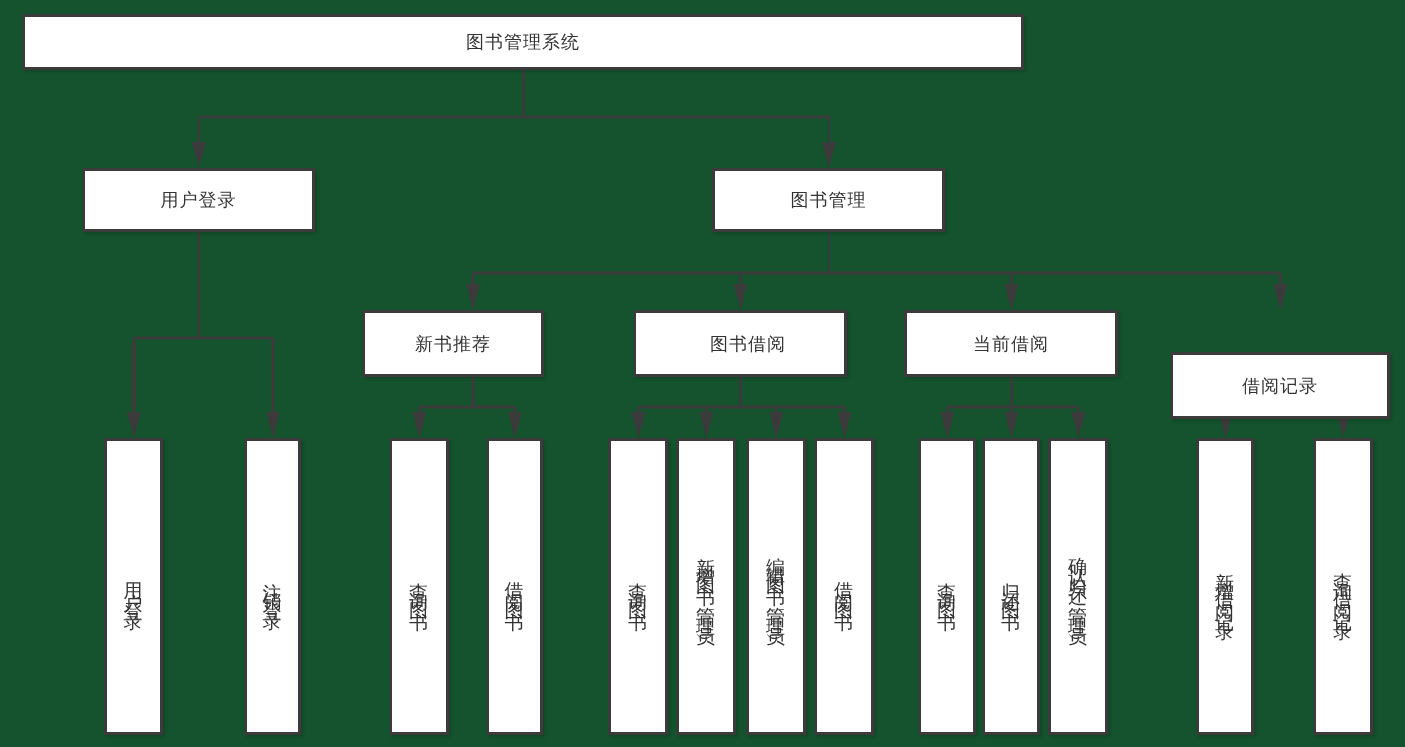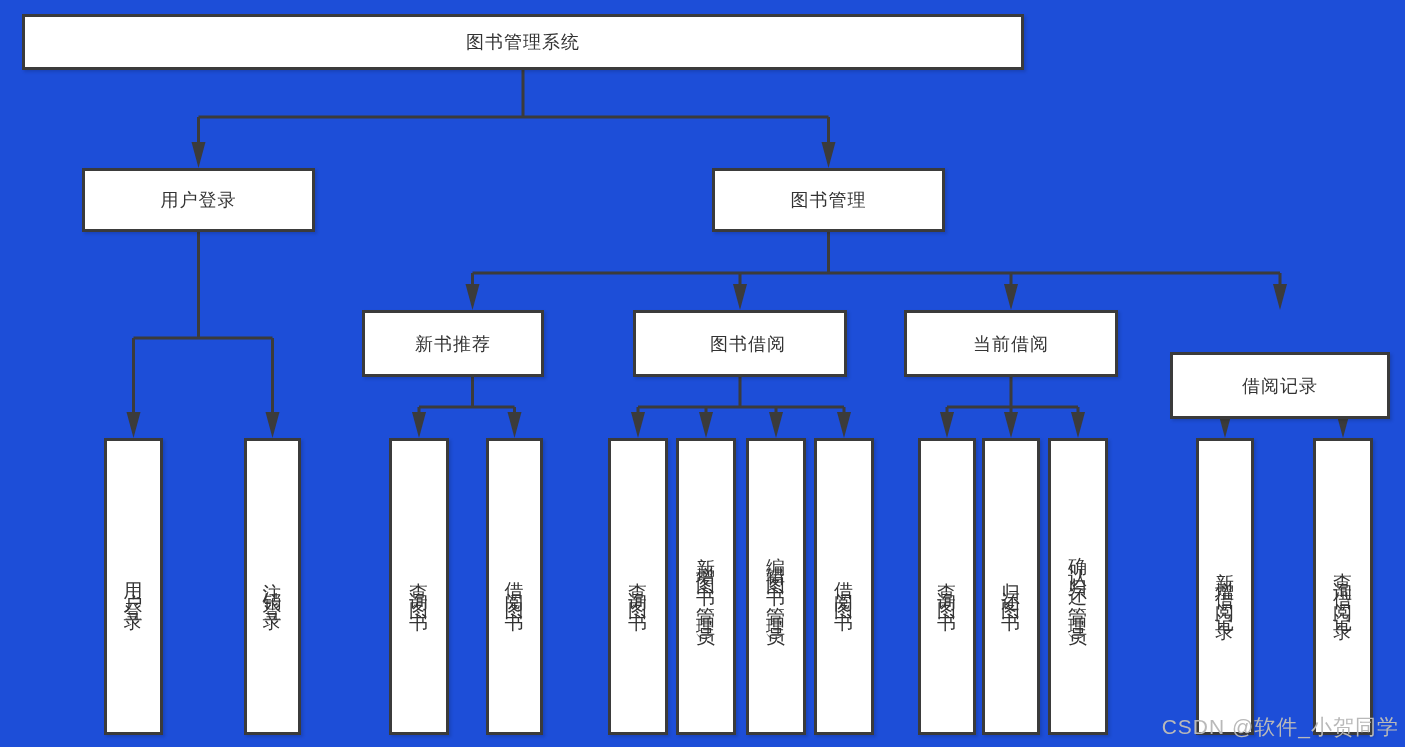--- a/index.html
+++ b/index.html
@@ -1,17 +1,17 @@
 <!DOCTYPE html>
 <html><head>
 <meta charset="utf-8">
 <style>
   html,body{margin:0;padding:0;background:#ffffff;}
   .stage{
-    position:relative;width:1405px;height:747px;background:#1d4ed8;overflow:hidden;
+    position:relative;width:1405px;height:747px;background:#14532d;overflow:hidden;
     font-family:"Liberation Sans",sans-serif;color:#333333;
   }
   .connectors{position:absolute;left:0;top:0;width:1405px;height:747px;}
   .node{
     position:absolute;box-sizing:border-box;background:#ffffff;
     border:3px solid #3b3b3b;display:flex;align-items:center;justify-content:center;
     box-shadow:2px 2px 3px rgba(0,0,0,0.14);
   }
   .h-label{font-size:18px;letter-spacing:1px;white-space:nowrap;}
   .v-box{top:438px;height:297px;}
@@ -130,15 +130,14 @@
     <span class="v-label">确认归还（管理员）</span>
   </div>
 
   <div class="node v-box" style="left:1196px;width:58px;">
     <span class="v-label">新增借阅记录</span>
   </div>
   <div class="node v-box" style="left:1313px;width:60px;">
     <span class="v-label">查询借阅记录</span>
   </div>
 
-  <div class="watermark">CSDN @软件_小贺同学</div>
 
 </div>
 
 </body></html>

